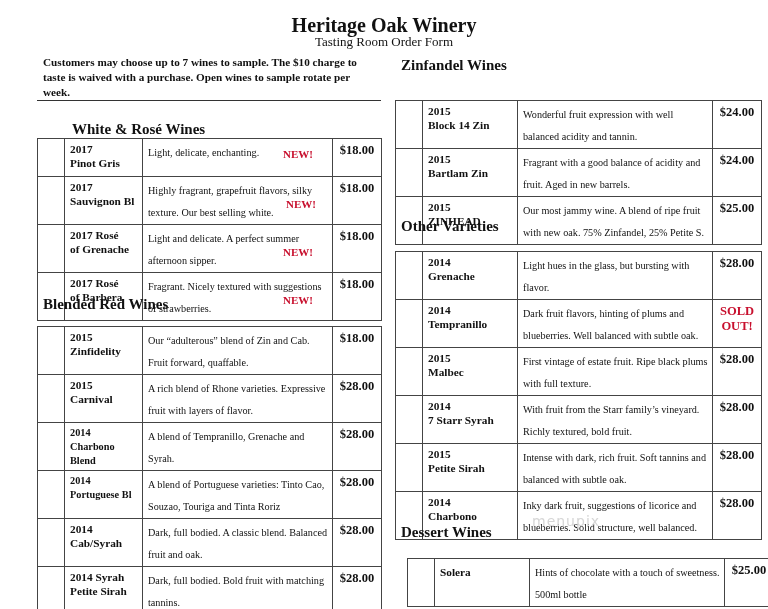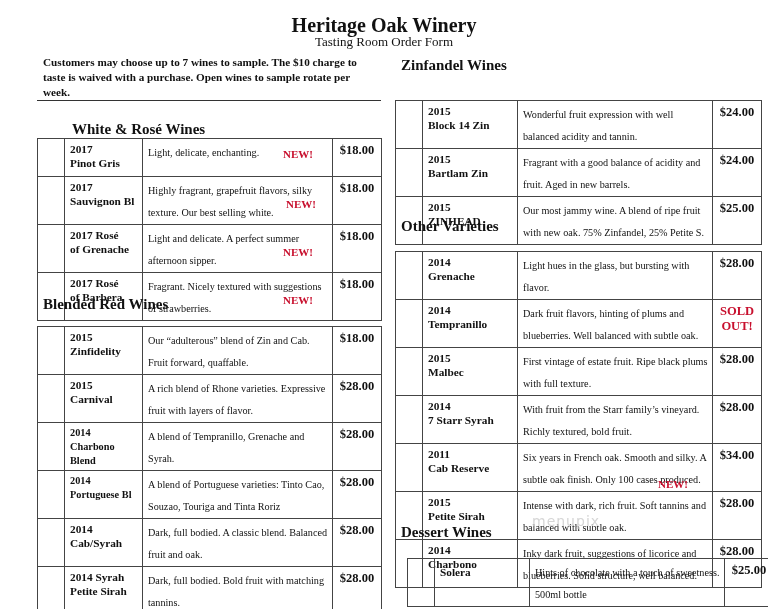--- a/index.html
+++ b/index.html
@@ -224,29 +224,20 @@
   </tr>
   <tr style="height:39px">
     <td class="chk"></td>
     <td class="name">
           <div>2014</div>
           <div>7 Starr Syrah</div>
         </td>
     <td class="desc">With fruit from the Starr family’s vineyard. Richly textured, bold fruit.</td>
     <td class="price">$28.00</td>
   </tr>
-  <tr style="height:46px">
-    <td class="chk"></td>
-    <td class="name">
-          <div>2011</div>
-          <div>Cab Reserve</div>
-        </td>
-    <td class="desc"><span>Six years in French oak. Smooth and silky. A subtle oak finish. Only 100 cases produced.</span><span class="new" style="left:140px; top:29px;">NEW!</span></td>
-    <td class="price">$34.00</td>
-  </tr>
   <tr style="height:36px">
     <td class="chk"></td>
     <td class="name">
           <div>2015</div>
           <div>Petite Sirah</div>
         </td>
     <td class="desc">Intense with dark, rich fruit.  Soft tannins and balanced with subtle oak.</td>
     <td class="price">$28.00</td>
   </tr>
   <tr style="height:36px">

